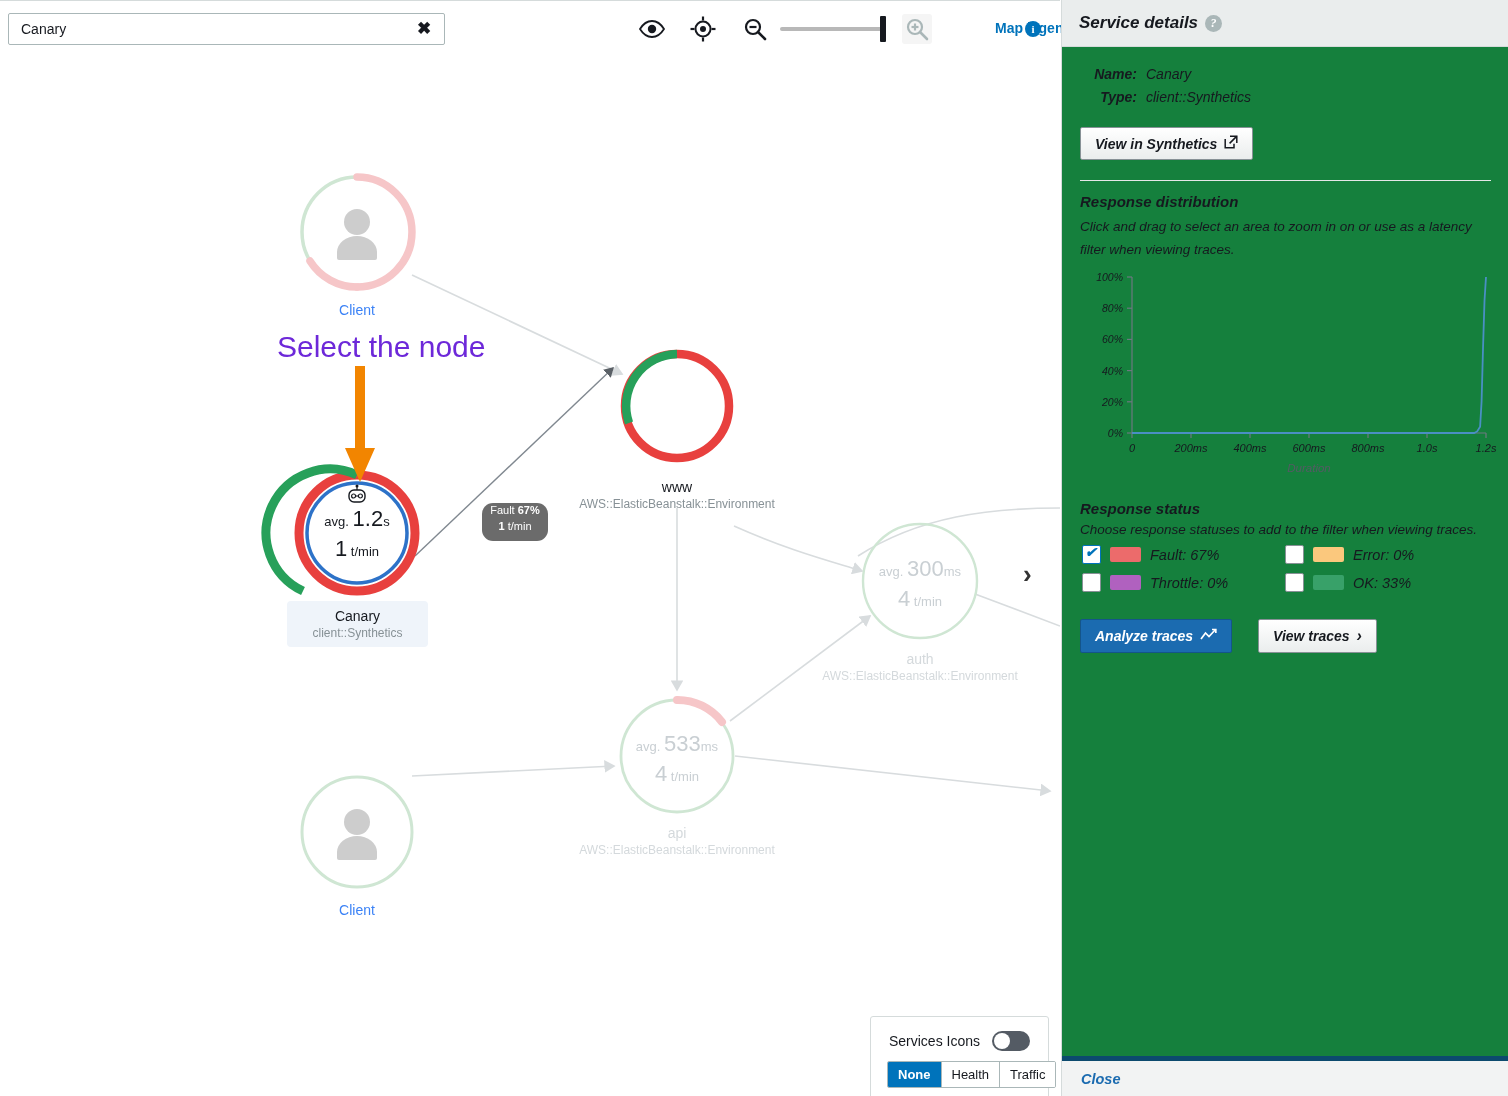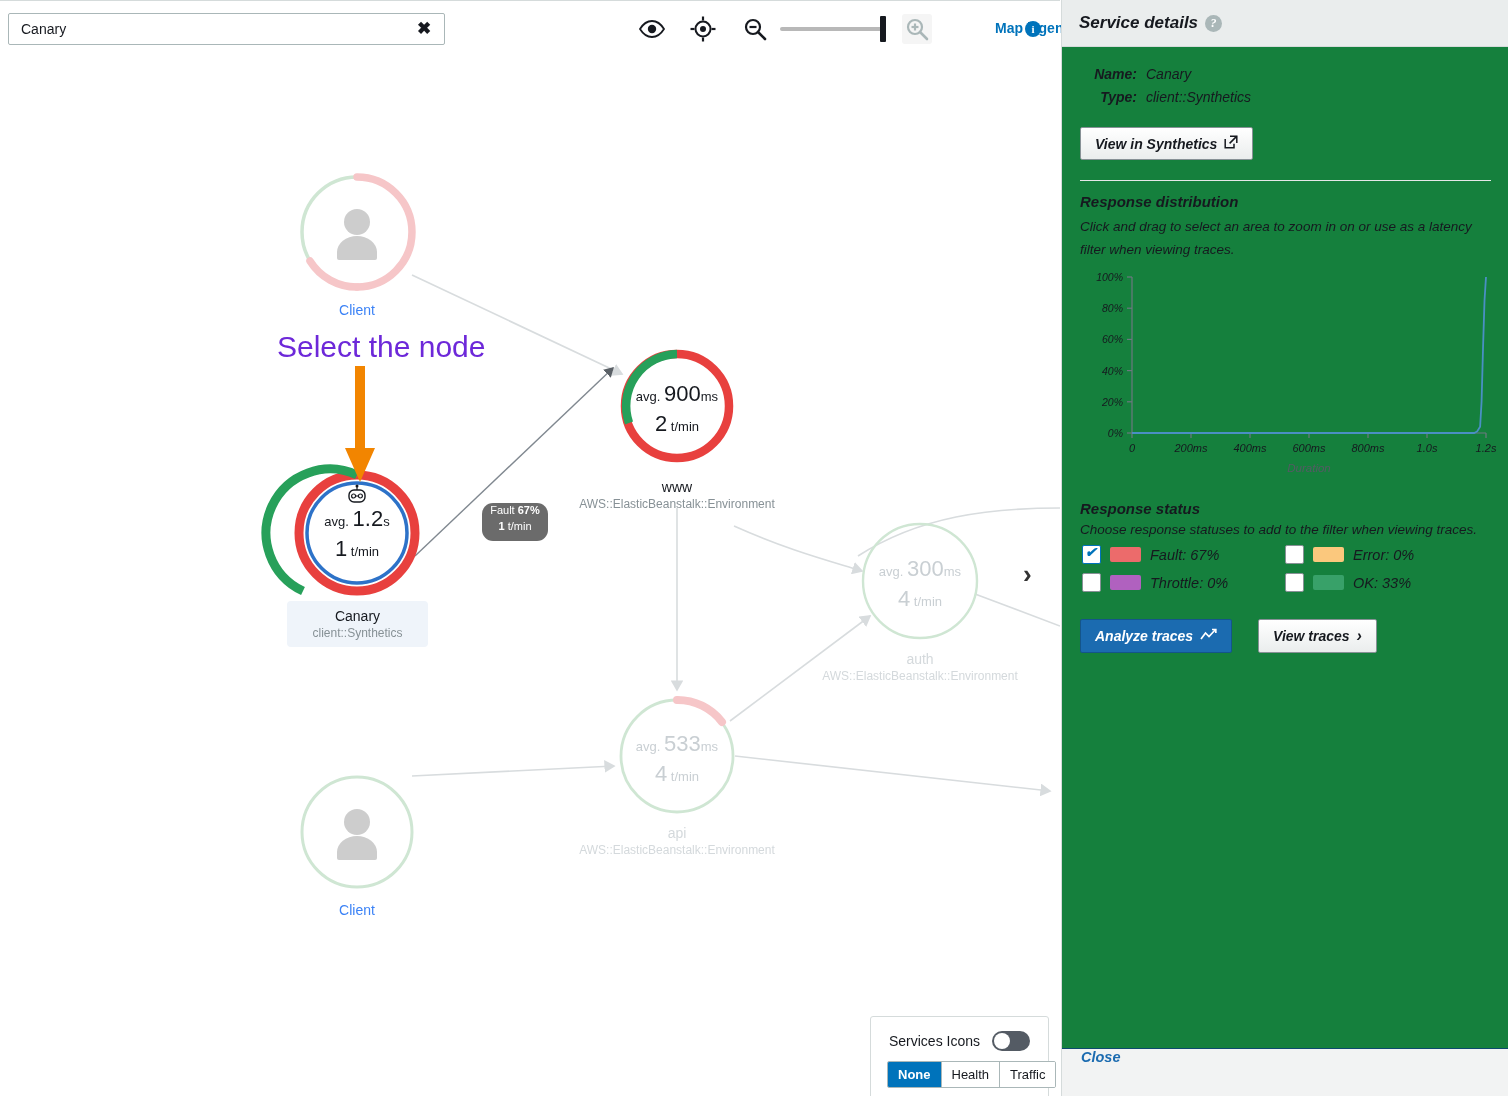--- a/index.html
+++ b/index.html
@@ -206,23 +206,23 @@
   .cbx.checked::after {
     content:"✔"; position:absolute; left:2px; top:-2px;
     font-size:14px; color:#0073bb; font-weight:bold;
   }
   .swatch { width:31px; height:15px; border-radius:2px; flex:none; }
   .status-text { font-size:14.5px; color:#16191f; white-space:nowrap; }
 
   #trace-buttons { position:absolute; left:18px; top:572px; display:flex; gap:26px; }
 
   #panel-footer {
-    position:absolute; left:0; bottom:0; width:100%; height:48px;
-    background:#f2f3f3; border-top:1px solid #0c4a6e;
-    display:flex; padding-left:19px;
+    position:absolute; left:0; bottom:0; width:100%; height:40px;
+    background:#f2f3f3; border-top:5px solid #0c4a6e;
+    display:flex; align-items:center; padding-left:19px;
   }
   #close-link { font-size:14.5px; font-weight:bold; color:#1b6bb0; cursor:pointer; }
 </style>
 </head>
 <body>
 
 <div id="toolbar">
 
   <div id="search-wrap">
     <input id="search-input" type="text" value="Canary" style="">
@@ -337,26 +337,20 @@
     <path d="M337 796 a20 16 0 0 1 40 0 v6 a2 2 0 0 1 -2 2 h-36 a2 2 0 0 1 -2 -2 z" fill="#cdcdcd"></path>
   </svg>
 
   <div class="node-metrics" style="left:297px; top:450px; width:120px;">
     <div><span class="sm">avg.</span>
       <span class="big">1.2</span><span class="sm">s</span></div>
     <div class="ln2"><span class="big">1</span>
       <span class="sm">t/min</span></div>
   </div>
 
-  <div class="node-metrics" style="left:617px; top:325px; width:120px;">
-    <div><span class="sm">avg.</span>
-      <span class="big">900</span><span class="sm">ms</span></div>
-    <div class="ln2"><span class="big">2</span>
-      <span class="sm">t/min</span></div>
-  </div>
 
   <div class="node-metrics metrics-faded" style="left:860px; top:500px; width:120px;">
     <div><span class="sm">avg.</span>
       <span class="big">300</span><span class="sm">ms</span></div>
     <div class="ln2"><span class="big">4</span>
       <span class="sm">t/min</span></div>
   </div>
 
   <div class="node-metrics metrics-faded" style="left:617px; top:675px; width:120px;">
     <div><span class="sm">avg.</span>

